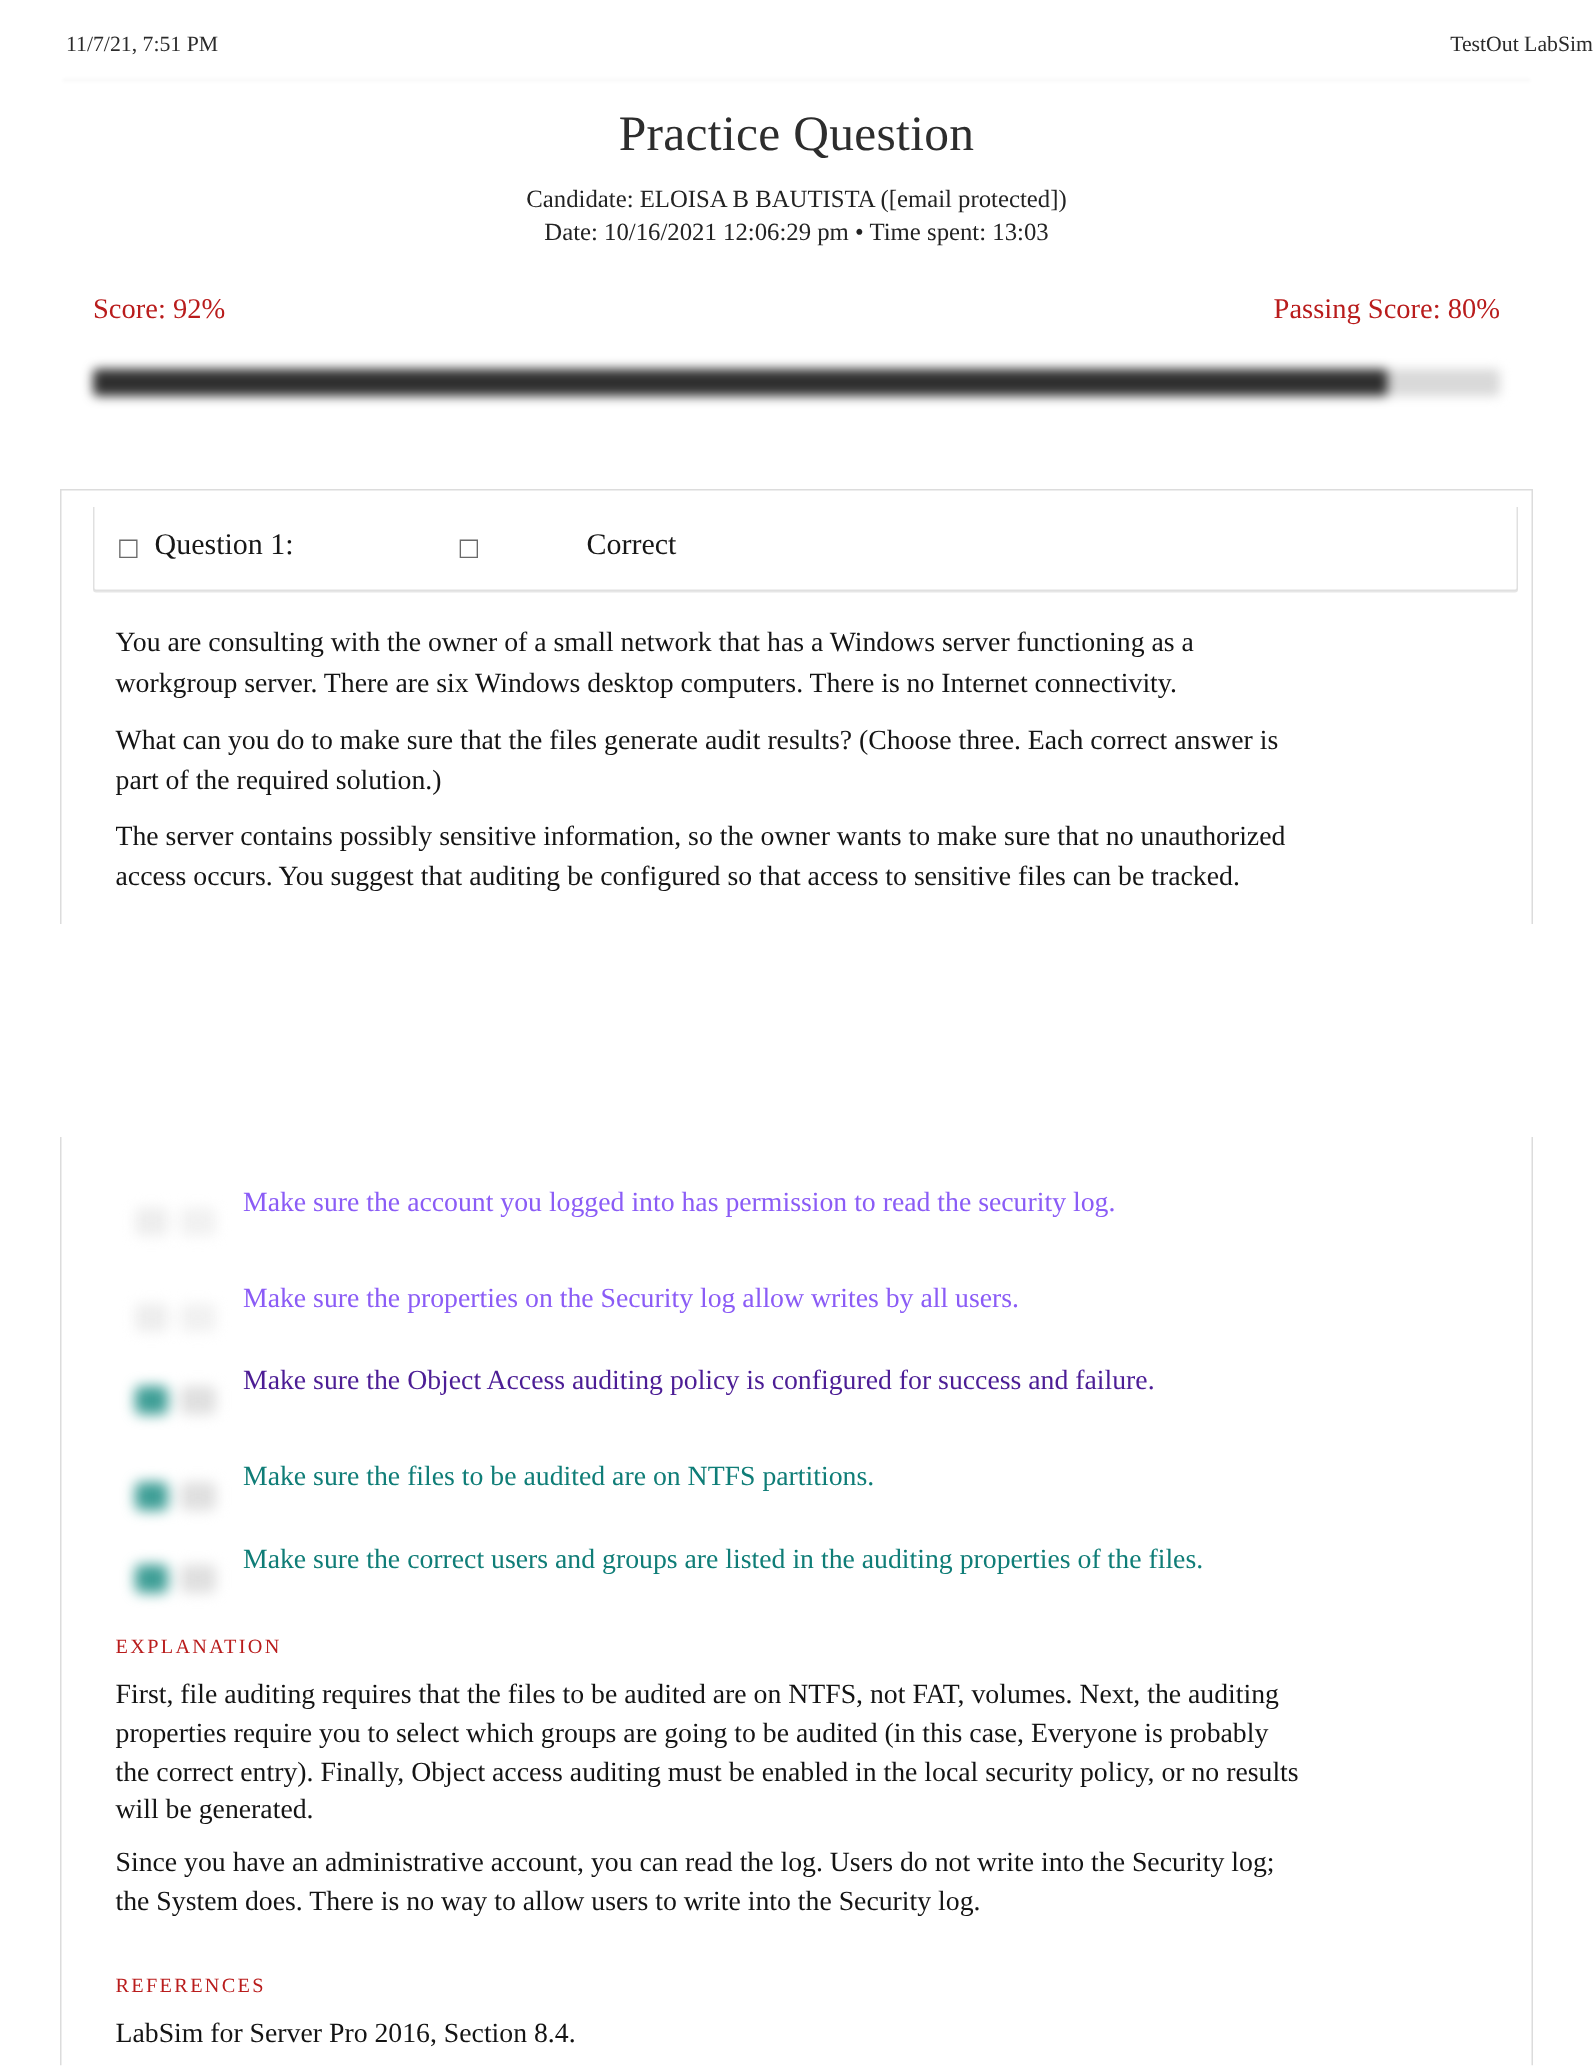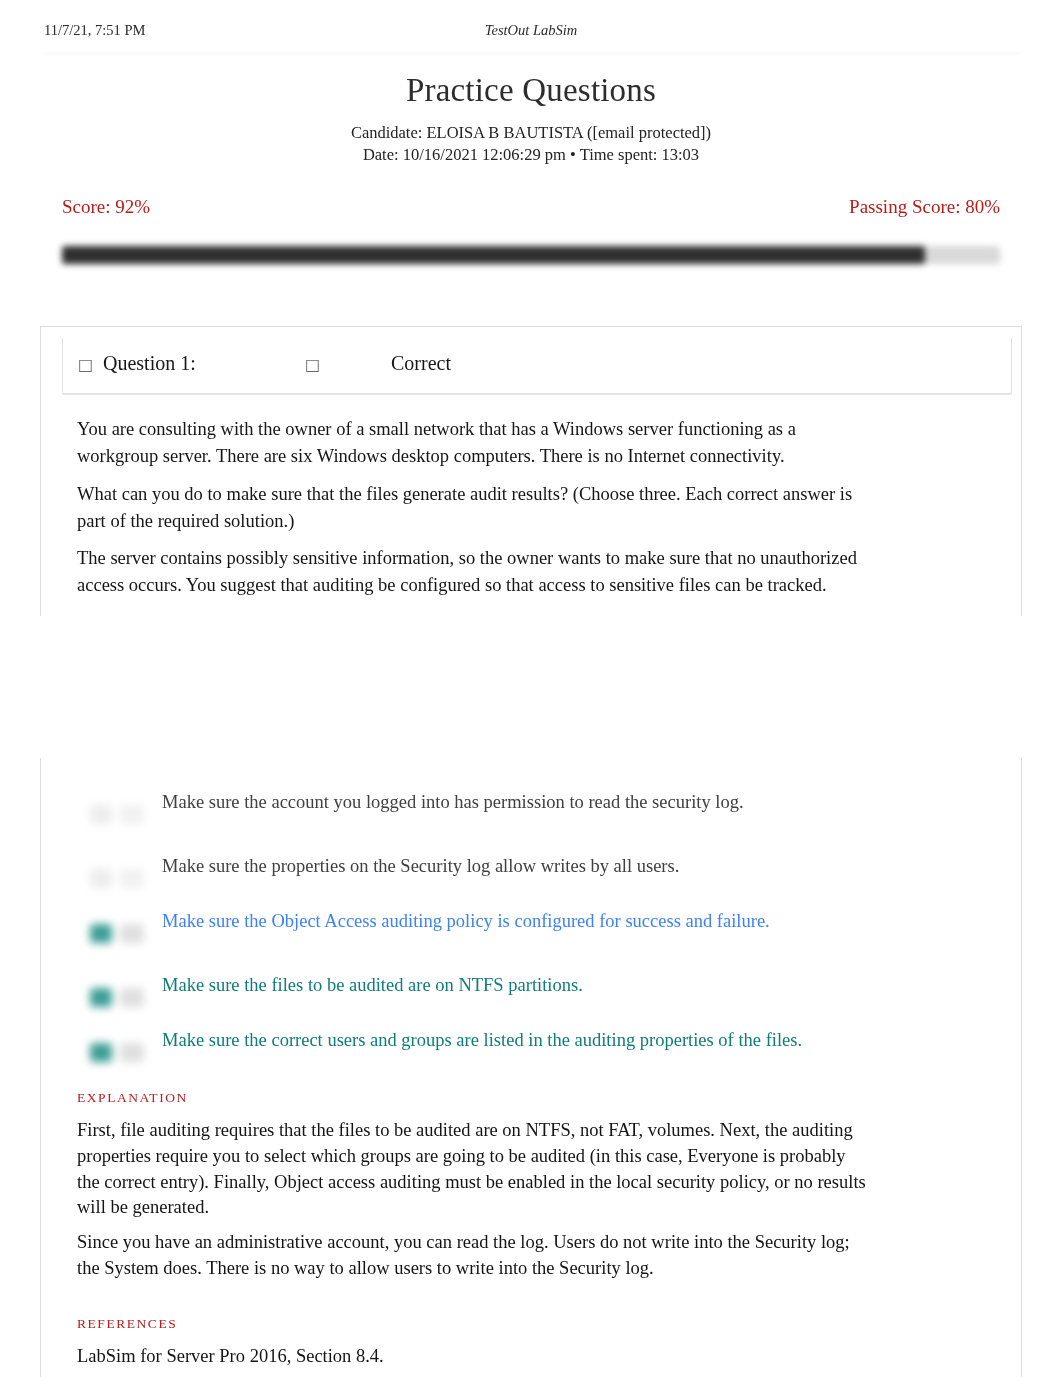--- a/index.html
+++ b/index.html
@@ -31,23 +31,22 @@
     position: absolute;
     left: 44px;
     top: 0;
     white-space: nowrap;
   }
   .print-header .ph-center {
     position: absolute;
     left: 0;
     width: 1062px;
     top: 0;
-    text-align: center;
+    text-align: right;
     white-space: nowrap;
-    font-style: italic;
   }
 
   .header-rule {
     position: absolute;
     top: 52px;
     left: 42px;
     width: 978px;
     height: 3px;
     background: linear-gradient(to bottom,
         rgba(0,0,0,0.00) 0%,
@@ -244,21 +243,21 @@
   .opt--plain   .mark-a { background: #ededed; }
   .opt--plain   .mark-b { background: #f1f1f1; }
 
   .opt-text {
     position: absolute;
     left: 74px;
     top: 0;
     width: 720px;
     font-size: 18.5px;
     line-height: 24.5px;
-    color: #404040;
+    color: #8b5cf6;
   }
   .opt--correct .opt-text { color: #0f7d77; }
 
   
   .section-head {
     position: absolute;
     left: 77px;
     font-size: 13.5px;
     letter-spacing: 1.55px;
     color: #b91c1c;
@@ -283,21 +282,21 @@
 </head>
 <body>
 
 <div class="print-header">
   <span class="ph-left">11/7/21, 7:51 PM</span>
   <span class="ph-center">TestOut LabSim</span>
 </div>
 <div class="header-rule"></div>
 
 <div class="title-block">
-  <h1 class="doc-title">Practice Questions</h1>
+  <h1 class="doc-title">Practice Question</h1>
   <div class="doc-sub">Candidate: ELOISA B BAUTISTA ([email protected])</div>
   <div class="doc-sub2">Date: 10/16/2021 12:06:29 pm • Time spent: 13:03</div>
 </div>
 
 <div class="score-row">
   <span class="score-left">Score: 92%</span>
   <span class="score-right">Passing Score: 80%</span>
 </div>
 
 <div class="progress-wrap" style="background: rgb(217, 217, 217);">
@@ -340,21 +339,21 @@
       <span class="mark-b"></span>
     </div>
     <div class="opt-text">Make sure the properties on the Security log allow writes by all users.</div>
   </div>
 
   <div class="opt opt--correct" style="height:51px;">
     <div class="opt-markers">
       <span class="mark-a"></span>
       <span class="mark-b"></span>
     </div>
-    <div class="opt-text" style="color: #3b82f6;">Make sure the Object Access auditing policy is configured for success and failure.</div>
+    <div class="opt-text" style="color: #4c1d95;">Make sure the Object Access auditing policy is configured for success and failure.</div>
   </div>
 
   <div class="opt opt--correct" style="height:28px;">
     <div class="opt-markers">
       <span class="mark-a"></span>
       <span class="mark-b"></span>
     </div>
     <div class="opt-text" style="color: rgb(15, 125, 119);">Make sure the files to be audited are on NTFS partitions.</div>
   </div>
 

